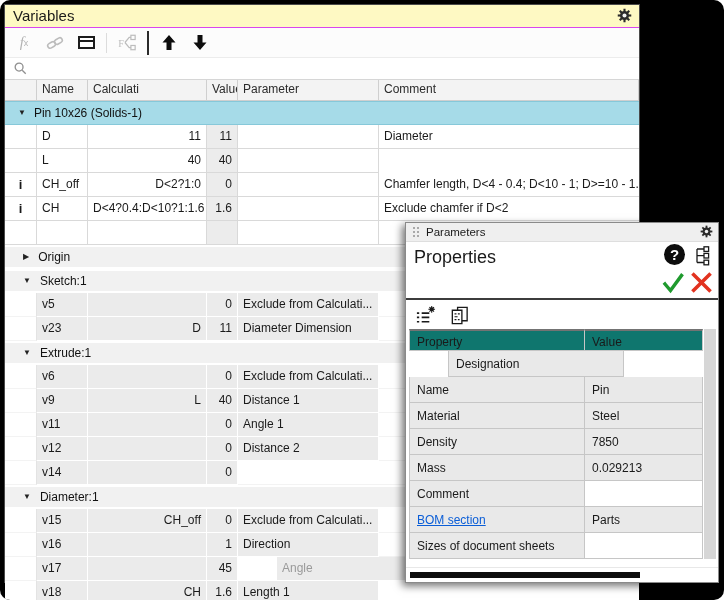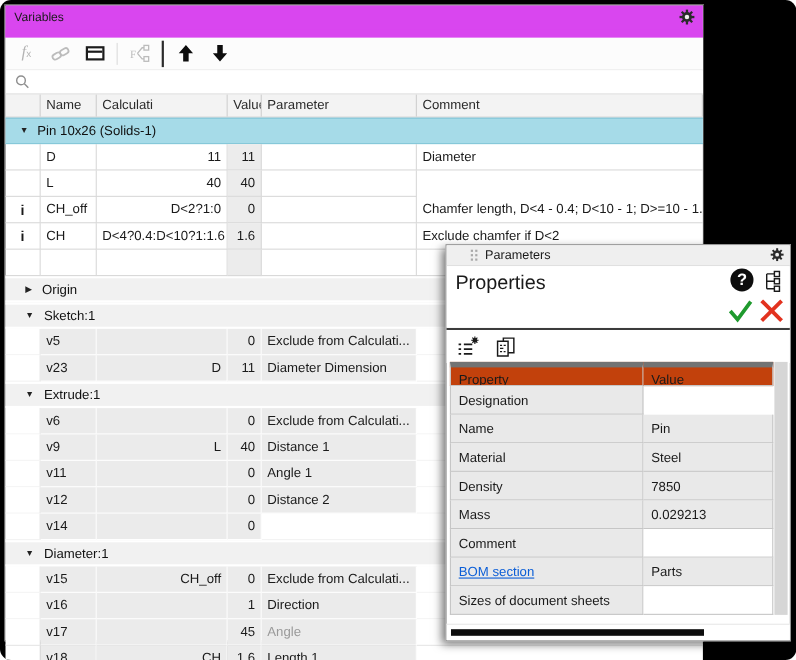--- a/index.html
+++ b/index.html
@@ -1,20 +1,20 @@
 <!DOCTYPE html>
 <html><head>
 <meta charset="utf-8">
 <style>
   html,body{margin:0;padding:0;background:#ffffff;font-family:"Liberation Sans","DejaVu Sans",sans-serif;}
   #frame{position:relative;width:724px;height:600px;background:#000;border-radius:10px;overflow:hidden;}
 
   
   #varwin{position:absolute;left:4px;top:4px;width:636px;height:579px;background:#fff;border:1px solid #4a4a4a;box-sizing:border-box;}
-  .vtitle{position:relative;height:22px;background:#d946ef;border-bottom:7px solid #d946ef;font-size:11px;color:#1a1a1a;line-height:22px;padding-left:8px;}
+  .vtitle{position:relative;height:22px;background:#fef9c3;border-bottom:1px solid #d946ef;font-size:15px;color:#1a1a1a;line-height:22px;padding-left:8px;}
   .vtitle .gear{position:absolute;right:7px;top:3px;cursor:pointer;}
   .vtoolbar{height:29px;background:#fcfcfc;border-bottom:1px solid #ececec;display:flex;align-items:center;padding-left:8px;gap:9px;}
   .tbtn{display:flex;align-items:center;justify-content:center;width:22px;height:22px;}
   .fx{font-size:14px;color:#b3b3b3;}
   .fx i{font-family:"Liberation Serif",serif;font-style:italic;font-size:15px;}
   .fx sub{font-size:9px;}
   .tableico{width:17px;height:13px;border:2px solid #1c1c1c;box-sizing:border-box;background:#fff;position:relative;}
   .tableico::after{content:"";position:absolute;left:0;right:0;top:2px;height:2px;background:#1c1c1c;}
   .sep-light{width:1px;height:20px;background:#dcdcdc;}
   .sep-dark{width:2px;height:24px;background:#2b2b2b;}
@@ -28,47 +28,47 @@
   .c-icon{width:32px;text-align:center;font-weight:700;font-size:13px;line-height:15px;}
   .c-name{width:51px;}
   .c-expr{width:119px;text-align:right;}
   .c-val{width:31px;text-align:right;}
   .c-par{width:141px;}
   .c-com{flex:1;border-right:none;}
   .user .c-val{background:#ececec;}
   .feat .c-name,.feat .c-expr,.feat .c-val,.feat .c-par{background:#ebebeb;border-right-color:#ffffff;border-bottom-color:#ffffff;}
   .feat .c-icon{background:#fff;border-right-color:#e3e3e3;border-bottom-color:#f3f3f3;}
   .feat .c-com{background:#fff;border-bottom-color:#f3f3f3;}
-  .muted{color:#9a9a9a;}
+  .muted{color:#9a9a9a;margin-left:39px;}
   .vrow.group{background:#f1f1f1;border-top:2px solid #fff;border-bottom:2px solid #fff;box-sizing:border-box;align-items:center;padding-left:18px;gap:9px;}
   .vrow.gsel{background:#a6dbe8;border-top:1px solid #86c8d9;border-bottom:1px solid #86c8d9;box-sizing:border-box;align-items:center;padding-left:13px;gap:8px;}
   .tri{font-size:8px;color:#222;line-height:8px;}
   .glabel{font-size:12px;color:#111;}
 
   
   #parwin{position:absolute;left:405px;top:222px;width:314px;height:361px;background:#fff;border:1px solid #8a8a8a;box-sizing:border-box;box-shadow:-3px 3px 8px rgba(0,0,0,.55);z-index:5;}
-  .ptitle{position:relative;height:18px;background:#efefef;border-bottom:1px solid #dedede;display:flex;align-items:center;gap:6px;padding-left:21px;font-size:11.5px;color:#1a1a1a;}
+  .ptitle{position:relative;height:18px;background:#efefef;border-bottom:1px solid #dedede;display:flex;align-items:center;gap:6px;padding-left:6px;font-size:11.5px;color:#1a1a1a;}
   .ptitle .gear{position:absolute;right:5px;top:2px;}
   .grip{position:relative;width:8px;height:11px;}
   .grip::before{content:"";position:absolute;left:1px;top:0;width:2px;height:2px;background:#a9a9a9;box-shadow:0 4px 0 #a9a9a9,0 8px 0 #a9a9a9,4px 0 0 #a9a9a9,4px 4px 0 #a9a9a9,4px 8px 0 #a9a9a9;}
   .phead{position:relative;height:56px;background:#fff;}
   .phead .plabel{position:absolute;left:8px;top:5px;font-size:18px;color:#1a1a1a;}
   .helpbtn{position:absolute;right:33px;top:2px;width:21px;height:21px;border-radius:50%;background:#0d0d0d;color:#fff;font-weight:700;font-size:15px;text-align:center;line-height:21px;cursor:pointer;}
   .treebtn{position:absolute;right:6px;top:3px;cursor:pointer;}
   .okbtn{position:absolute;right:33px;top:29px;cursor:pointer;}
   .cancelbtn{position:absolute;right:4px;top:28px;cursor:pointer;}
   .pdivider{height:2px;background:#3c3c3c;}
   .ptoolbar{height:30px;display:flex;align-items:center;gap:12px;padding-left:8px;background:#fff;}
   .ptable{position:absolute;left:3px;top:106px;width:294px;font-size:12px;}
   .prow{display:flex;height:26px;}
   .pc{box-sizing:border-box;padding:6px 7px 0 7px;border-right:1px solid #c6c6c6;border-bottom:1px solid #c6c6c6;white-space:nowrap;overflow:hidden;background:#e9e9e9;color:#1a1a1a;}
   .pc-prop{width:176px;border-left:1px solid #c6c6c6;}
   .pc-val{width:118px;}
   .phrow{height:22px;}
-  .phrow .pc{background:#c2410c;border-top:5px solid #737373;padding-top:4px;}
+  .phrow .pc{background:#0f766e;border-top:2px solid #737373;padding-top:4px;}
   .pc.white{background:#fff;}
   .pc .link{color:#0b5ed7;text-decoration:underline;cursor:pointer;}
   .vscroll{position:absolute;right:2px;top:106px;width:12px;height:230px;background:#d6d6d6;}
   .hscroll-track{position:absolute;left:0;bottom:0;width:100%;height:14px;background:#fff;border-top:1px solid #e8e8e8;}
   .hscroll-thumb{position:absolute;left:4px;bottom:4px;width:230px;height:6px;background:#0d0d0d;}
   svg{display:block;}
 </style>
 </head>
 <body>
 

